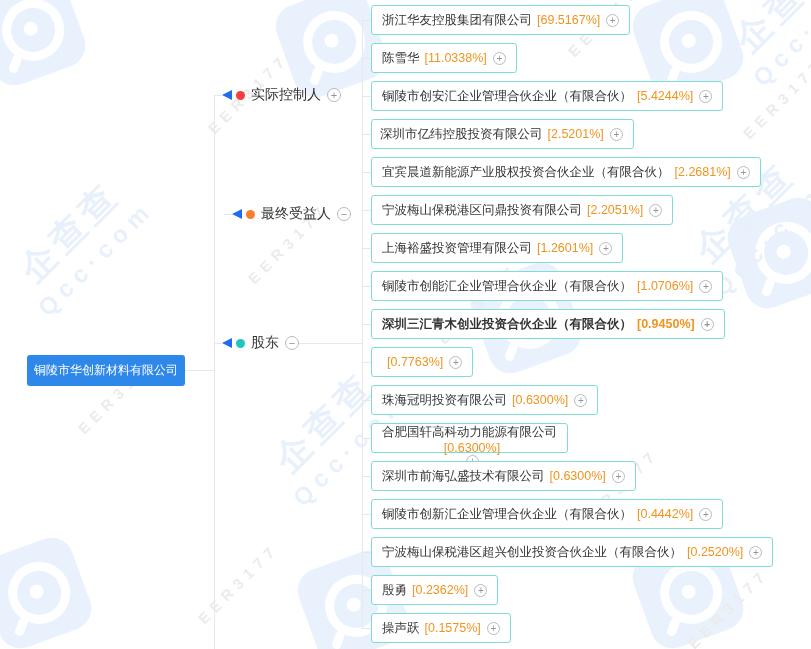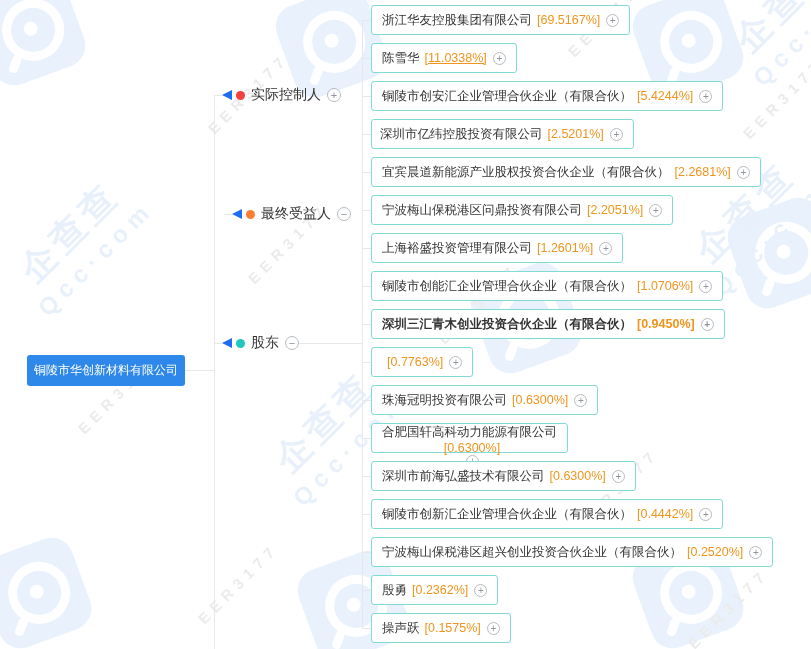--- a/index.html
+++ b/index.html
@@ -167,21 +167,21 @@
     </div>
     </div>
   <div id="entity-layer">
       <div class="entity" style="top: 5px;">
       <span class="entity-name">浙江华友控股集团有限公司</span>
       <span class="entity-pct" style="color: rgb(240, 148, 29);">[69.5167%]</span>
       <span class="toggle">+</span>
     </div>
       <div class="entity" style="top: 43px;">
       <span class="entity-name">陈雪华</span>
-      <span class="entity-pct" style="color: rgb(240, 148, 29); text-decoration: underline;">[11.0338%]</span>
+      <span class="entity-pct" style="color: rgb(240, 148, 29);">[11.0338%]</span>
       <span class="toggle">+</span>
     </div>
       <div class="entity" style="top: 81px;">
       <span class="entity-name">铜陵市创安汇企业管理合伙企业（有限合伙）</span>
       <span class="entity-pct" style="color: rgb(240, 148, 29);">[5.4244%]</span>
       <span class="toggle">+</span>
     </div>
       <div class="entity" style="top: 119px; padding-left: 8px;">
       <span class="entity-name">深圳市亿纬控股投资有限公司</span>
       <span class="entity-pct" style="color: rgb(240, 148, 29);">[2.5201%]</span>

